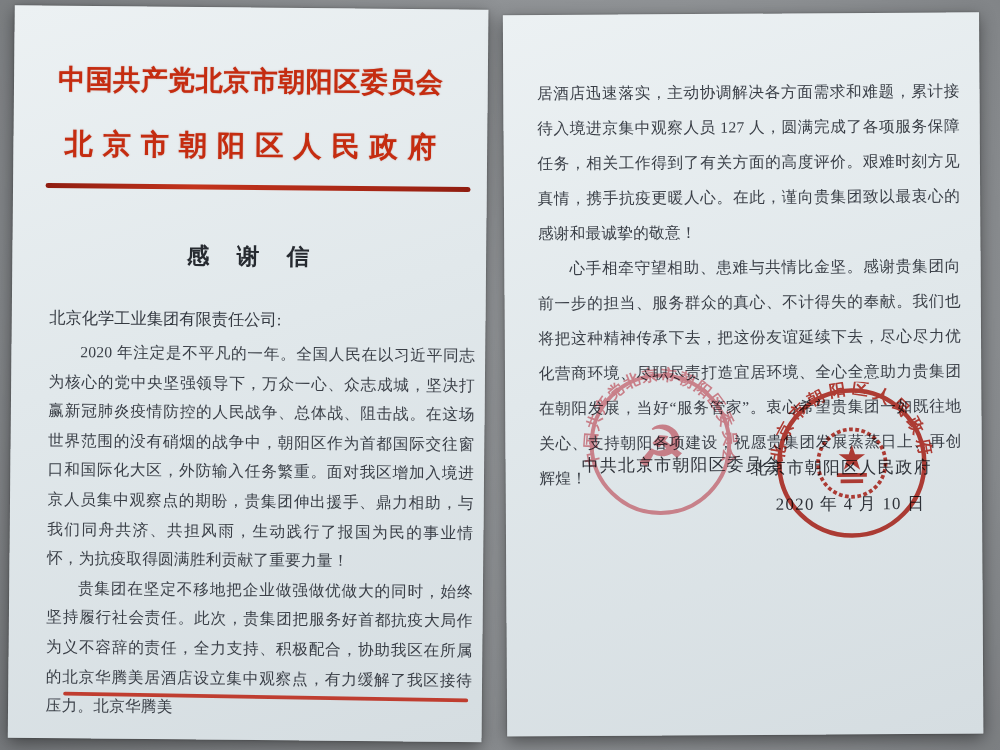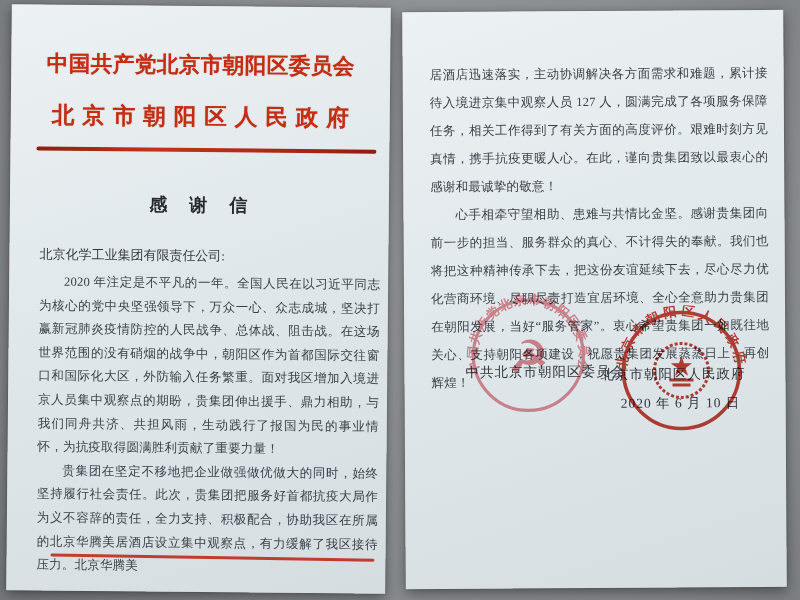--- a/index.html
+++ b/index.html
@@ -64,21 +64,21 @@
 </div>
 
 <div id="right-page" class="page">
   <div id="right-body" class="abs bodytext">
     <p class="continuation">居酒店迅速落实，主动协调解决各方面需求和难题，累计接待入境进京集中观察人员 127 人，圆满完成了各项服务保障任务，相关工作得到了有关方面的高度评价。艰难时刻方见真情，携手抗疫更暖人心。在此，谨向贵集团致以最衷心的感谢和最诚挚的敬意！</p>
     <p>心手相牵守望相助、患难与共情比金坚。感谢贵集团向前一步的担当、服务群众的真心、不计得失的奉献。我们也将把这种精神传承下去，把这份友谊延续下去，尽心尽力优化营商环境、尽职尽责打造宜居环境、全心全意助力贵集团在朝阳发展，当好“服务管家”。衷心希望贵集团一如既往地关心、支持朝阳各项建设，祝愿贵集团发展蒸蒸日上、再创辉煌！</p>
   </div>
 
   <div id="sig-party" class="abs sig">中共北京市朝阳区委员会</div>
   <div id="sig-gov" class="abs sig">北京市朝阳区人民政府</div>
-  <div id="letter-date" class="abs">2020 年 6 月 10 日</div>
+  <div id="letter-date" class="abs">2020 年 4 月 10 日</div>
 
   <svg id="stamp-party" class="abs stamp" width="124" height="124" viewBox="-62 -62 124 124">
     <circle r="55" fill="none" stroke="#dd6570" stroke-width="3.2"></circle>
     <path id="arc-party" d="M -42 30 A 51.6 51.6 0 1 1 42 30" fill="none"></path>
     <text font-size="12.5" fill="#d95f6b" letter-spacing="1.5">
       <textPath href="#arc-party" startOffset="50%" text-anchor="middle">中国共产党北京市朝阳区委员会</textPath>
     </text>
     <text y="17" x="0" text-anchor="middle" font-size="44" fill="#d95f6b">☭</text>
   </svg>
 

